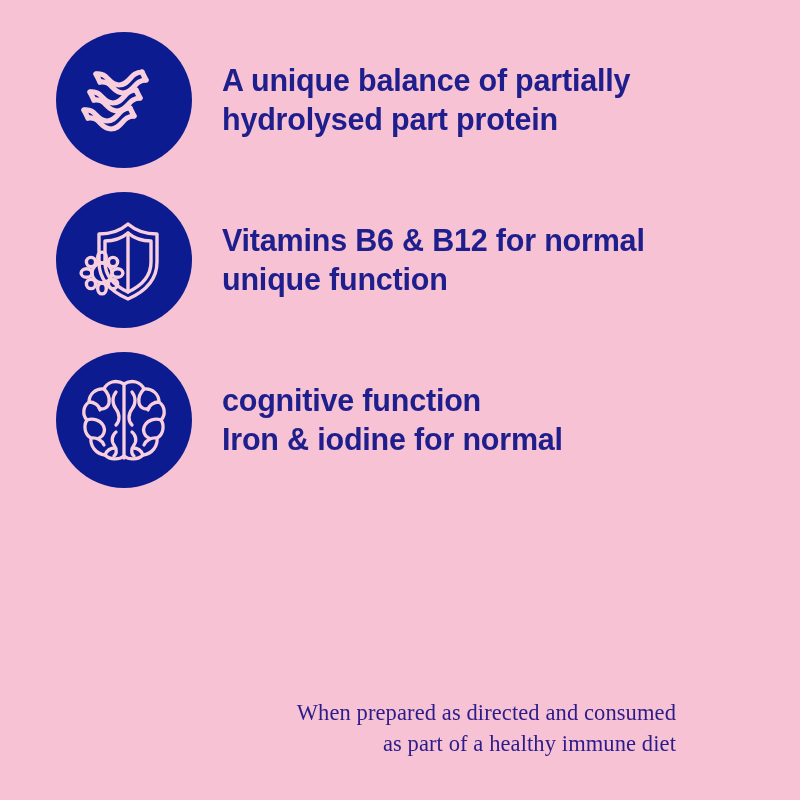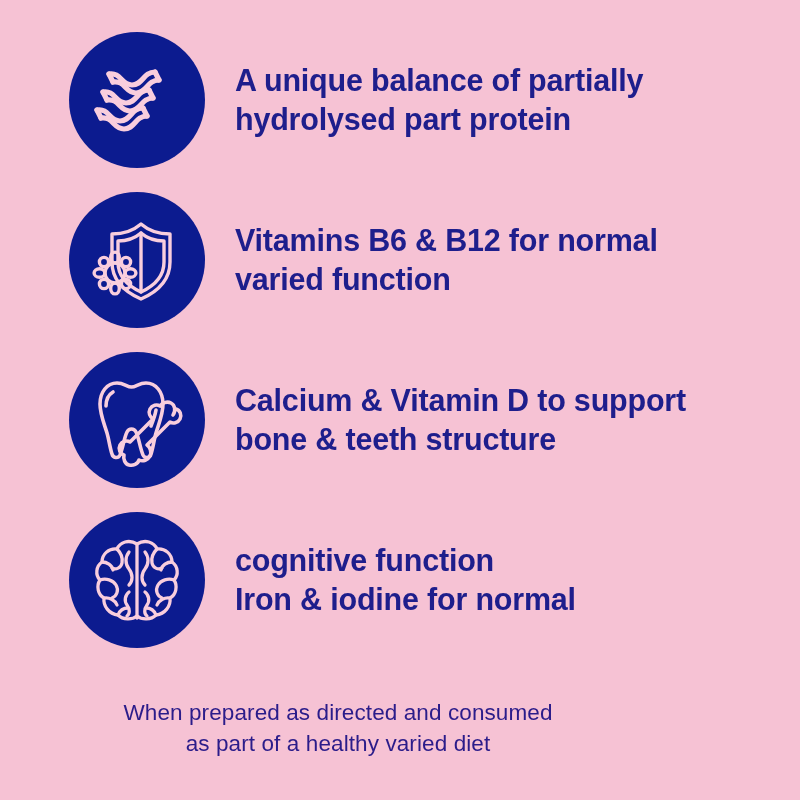--- a/index.html
+++ b/index.html
@@ -23,22 +23,23 @@
   .feature-list {
     position: absolute;
     left: 0;
     top: 20px;
     width: 800px;
   }
   .feature-row {
     display: flex;
     align-items: center;
     height: 160px;
-    padding-left: 69px;
+    padding-left: 48px;
     box-sizing: border-box;
+    margin-left: 8px;
   }
   .icon-badge {
     flex: 0 0 auto;
     width: 136px;
     height: 136px;
     border-radius: 50%;
     background: #0C1B8F;
     display: flex;
     align-items: center;
     justify-content: center;
@@ -57,26 +58,27 @@
   }
   .feature-text .line {
     display: block;
     white-space: nowrap;
   }
   .footer-note {
     position: absolute;
     left: 0;
     top: 698px;
     width: 676px;
-    text-align: center;
+    text-align: right;
     color: #2B1C8A;
     font-size: 22.5px;
     font-weight: normal;
     line-height: 1.36;
     letter-spacing: 0.1px;
+    font-family: Liberation Serif, serif;
   }
   .footer-note .line {
     display: block;
   }
 </style>
 </head>
 <body>
 
 <div class="page">
 
@@ -126,43 +128,24 @@
             <ellipse cx="43.5" cy="63" rx="5.4" ry="4.3"></ellipse>
             <ellipse cx="17" cy="52" rx="4.6" ry="4.6"></ellipse>
             <ellipse cx="39" cy="52" rx="4.6" ry="4.6"></ellipse>
             <ellipse cx="17" cy="74" rx="4.6" ry="4.6"></ellipse>
             <ellipse cx="39" cy="74" rx="4.6" ry="4.6"></ellipse>
           </g>
         </svg>
       </div>
       <div class="feature-text">
         <span class="line">Vitamins B6 &amp; B12 for normal</span>
-        <span class="line">varied function</span>
+        <span class="line">unique function</span>
       </div>
     </div>
 
-    <div class="feature-row">
-      <div class="icon-badge">
-        <svg width="100" height="100" viewBox="0 0 100 100" aria-hidden="true">
-          <g fill="none" stroke="#F9CEDD" stroke-width="3.6" stroke-linecap="round" stroke-linejoin="round">
-
-            <path d="M30 13 C20 13 13 22 13 34 C13 44 17 53 20 63 C22 70 23 78 25 84 C26 88 31 89 33 85 C36 78 37 68 40 62 C42 58 47 58 49 62 C52 68 53 78 56 85 C58 89 63 88 64 84 C66 78 67 70 69 63 C72 53 76 44 76 34 C76 22 69 13 59 13 C52 13 49 17 44.5 17 C40 17 37 13 30 13 Z"></path>
-
-            <path d="M26 22 C21 25 19 30 19 36"></path>
-            <path d="M69 40 C68 46 66 51 64 56"></path>
-
-            <path d="M86 45 C89 41 88 35 84 33 C80 31 75 33 73 36 C70 34 65 35 63 39 C61 43 63 47 66 49 L43 72 C40 70 35 71 33 75 C31 79 33 84 37 85 C36 89 38 94 42 95 C46 96 51 94 52 90 C56 92 61 90 63 86 C65 82 63 77 60 75 L83 52 C86 54 91 53 93 49 C95 45 93 40 89 39"></path>
-          </g>
-        </svg>
-      </div>
-      <div class="feature-text">
-        <span class="line">Calcium &amp; Vitamin D to support</span>
-        <span class="line">bone &amp; teeth structure</span>
-      </div>
-    </div>
 
     <div class="feature-row">
       <div class="icon-badge">
         <svg width="100" height="100" viewBox="0 0 100 100" aria-hidden="true">
           <g fill="none" stroke="#F9CEDD" stroke-width="3.3" stroke-linecap="round" stroke-linejoin="round">
 
             <path d="M50 14 L50 88"></path>
 
             <path d="M50 14 C42 9 33 12 30 19 C22 18 15 24 15 32 C9 36 8 45 13 50 C9 56 11 65 17 68 C16 76 22 84 31 85 C36 90 45 90 50 86"></path>
 
@@ -189,16 +172,16 @@
       <div class="feature-text">
         <span class="line">cognitive function</span>
         <span class="line">Iron &amp; iodine for normal</span>
       </div>
     </div>
 
   </div>
 
   <div class="footer-note">
     <span class="line">When prepared as directed and consumed</span>
-    <span class="line">as part of a healthy varied diet</span>
+    <span class="line">as part of a healthy immune diet</span>
   </div>
 
 </div>
 
 </body></html>

